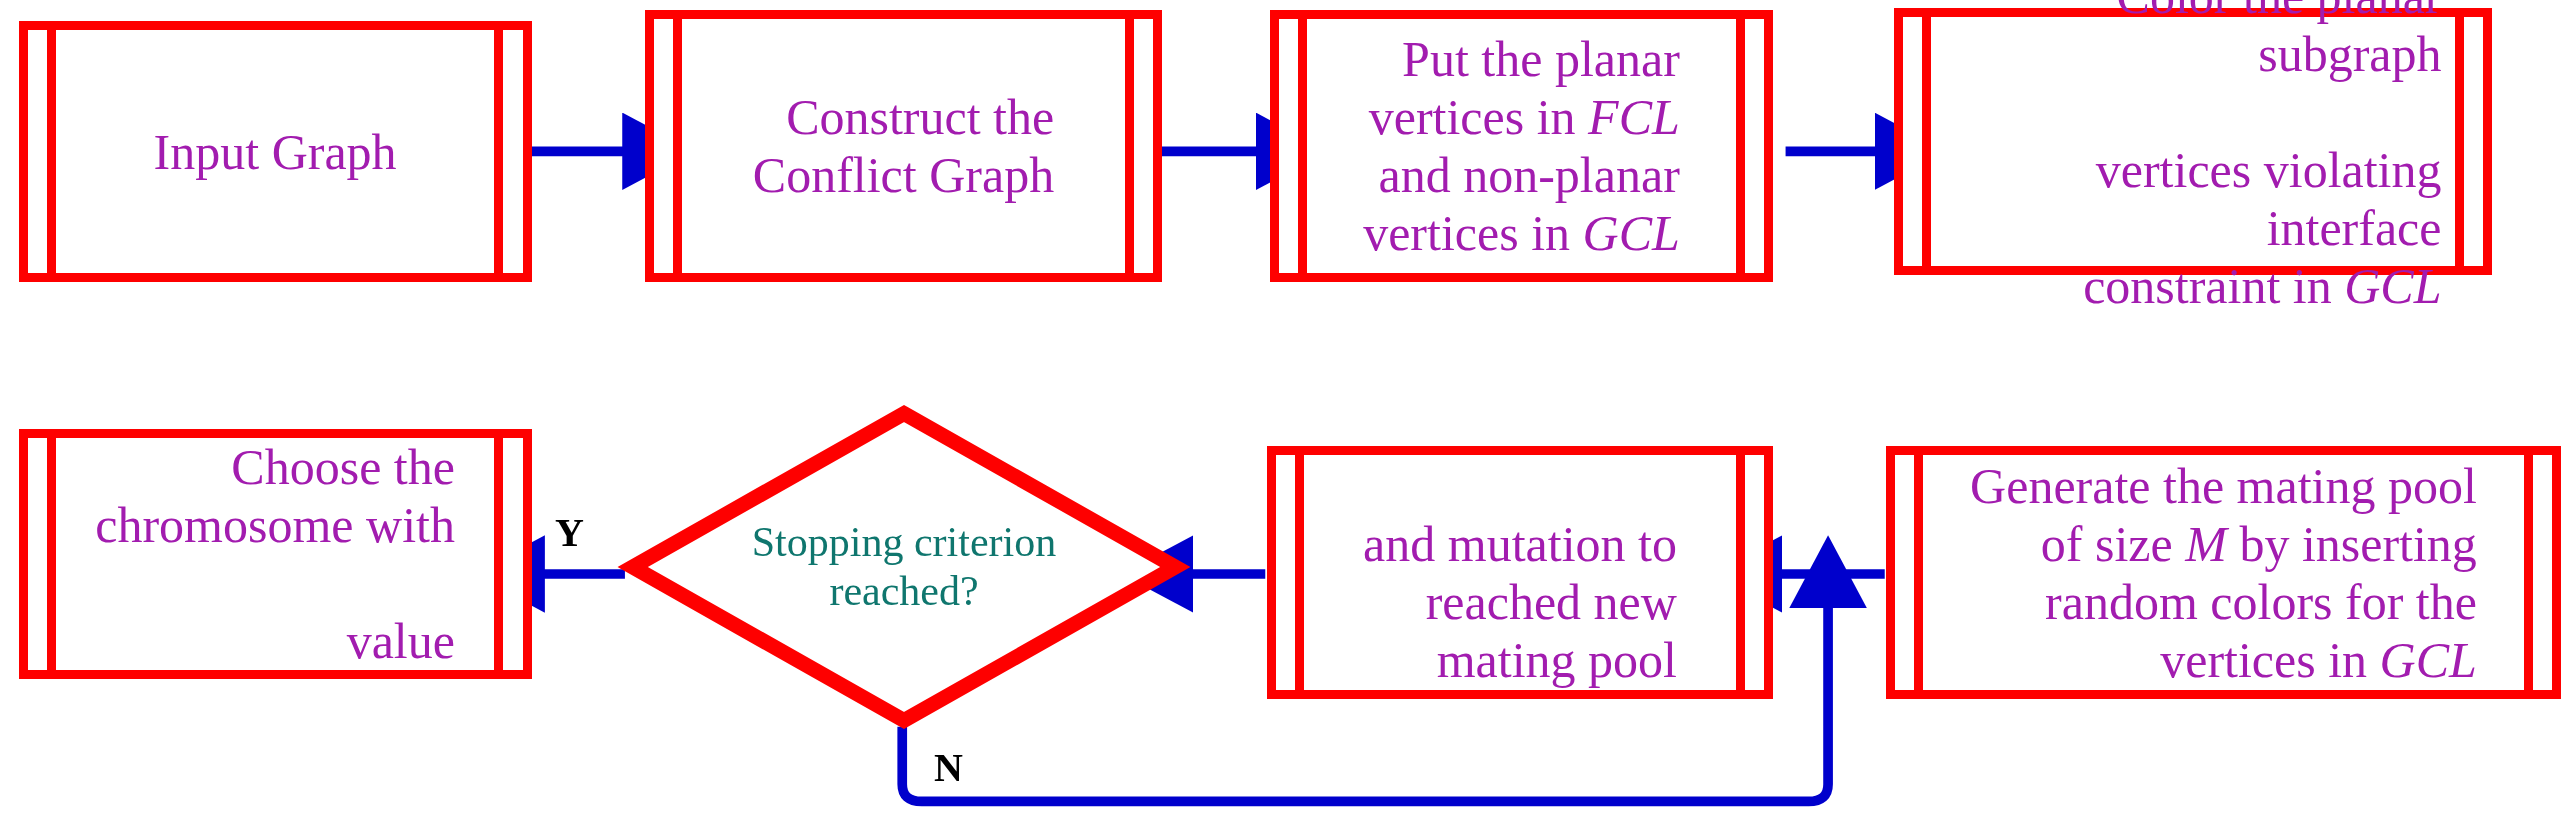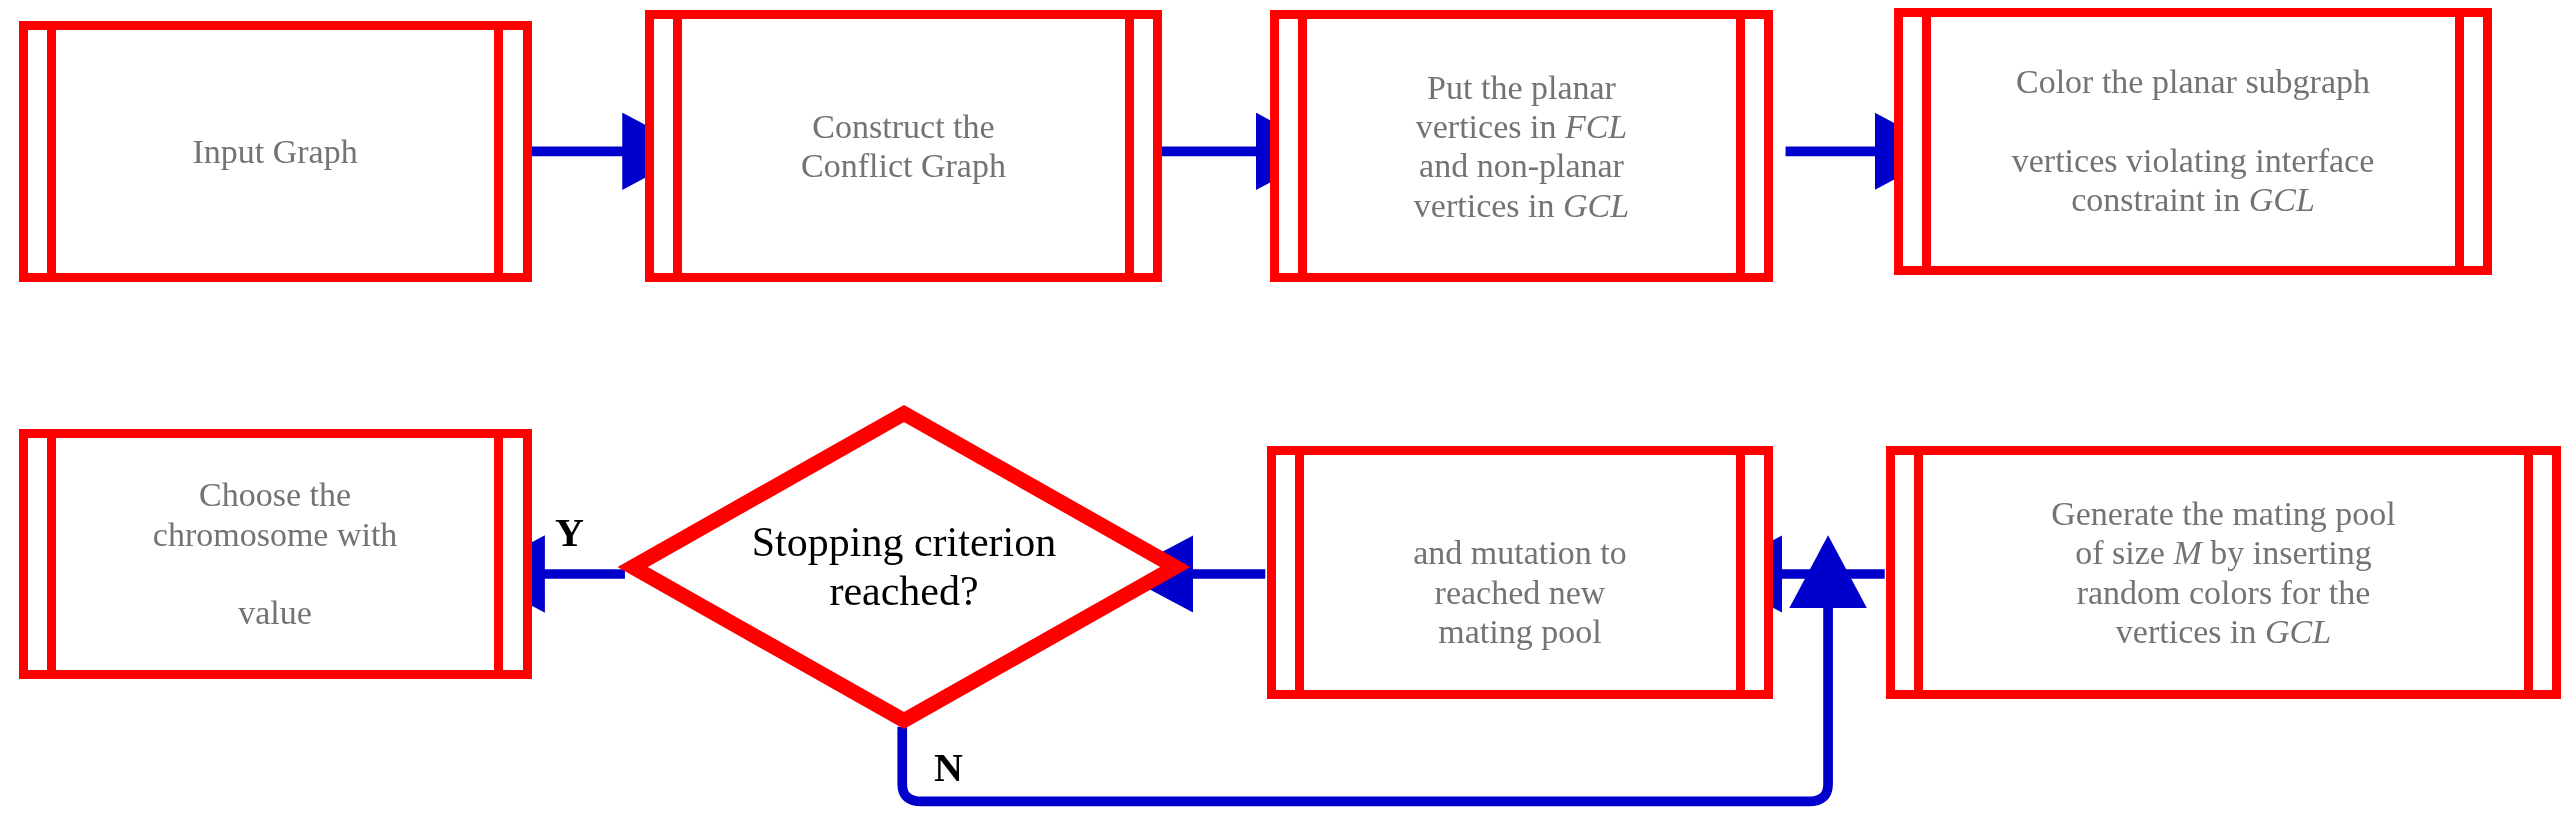--- a/index.html
+++ b/index.html
@@ -35,24 +35,24 @@
   .pbox .bar.right { right: 19.4px; }
   .pbox .txt {
     position: absolute;
     top: 0;
     bottom: 0;
     left: 37px;
     right: 37px;
     display: flex;
     align-items: center;
     justify-content: center;
-    text-align: center;
-    color: #737373;
+    text-align: right;
+    color: #a21caf;
     line-height: 1.16;
-    font-size: 34px;
+    font-size: 50px;
     padding: 0 4.5px;
     box-sizing: border-box;
   }
   .pbox .txt i { font-style: italic; }
 
   
   .diamond-wrap {
     position: absolute;
   }
   .diamond-wrap svg {
@@ -64,21 +64,21 @@
   .diamond-wrap .dtext {
     position: absolute;
     left: 12%;
     right: 12%;
     top: 0;
     bottom: 0;
     display: flex;
     align-items: center;
     justify-content: center;
     text-align: center;
-    color: #000000;
+    color: #0f766e;
     font-size: 42px;
     line-height: 1.16;
   }
 
   
   #links {
     position: absolute;
     left: 0;
     top: 0;
     width: 2576px;

